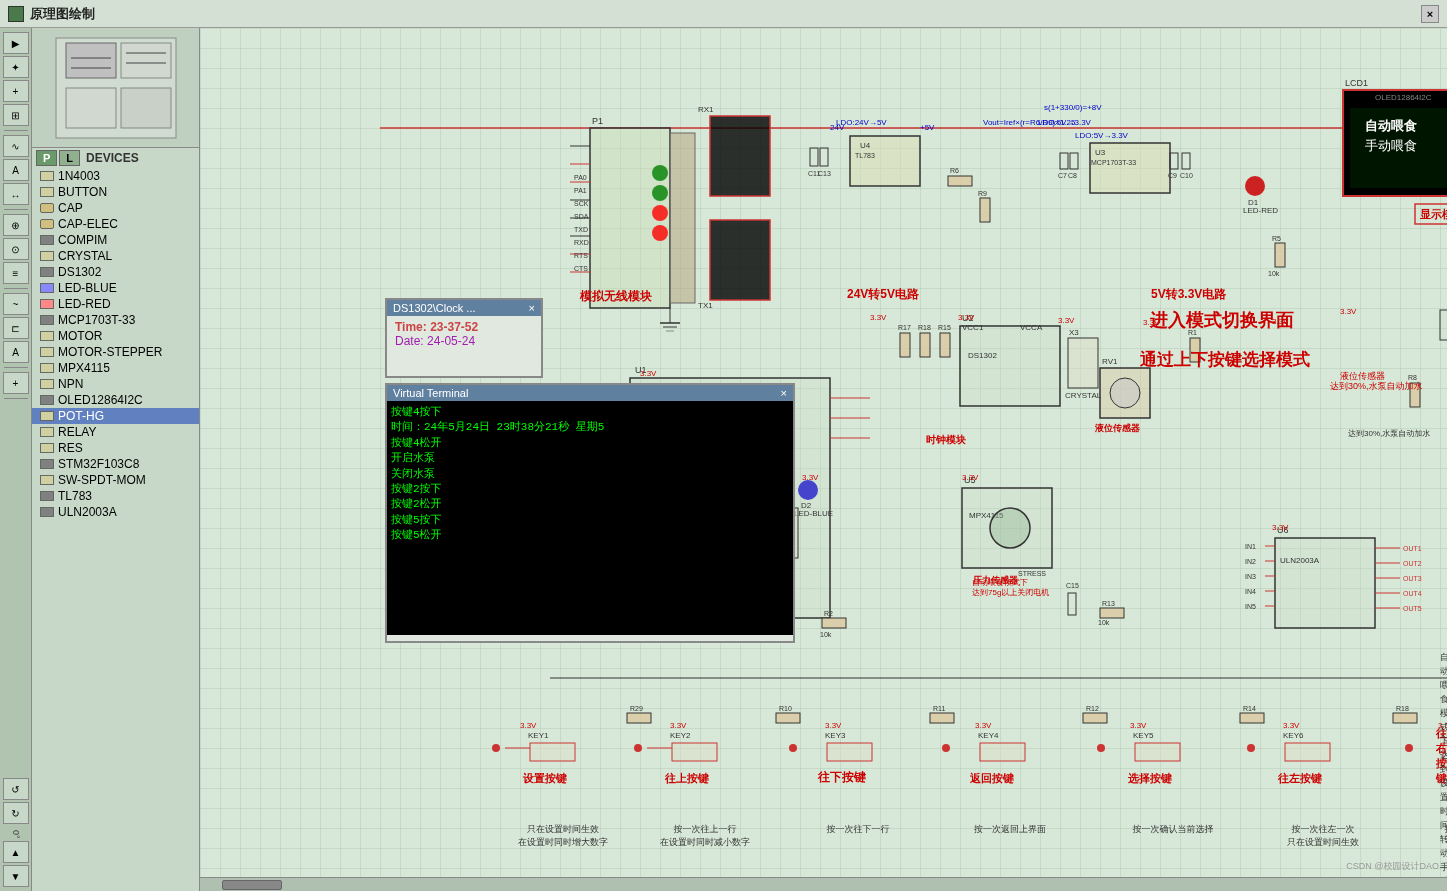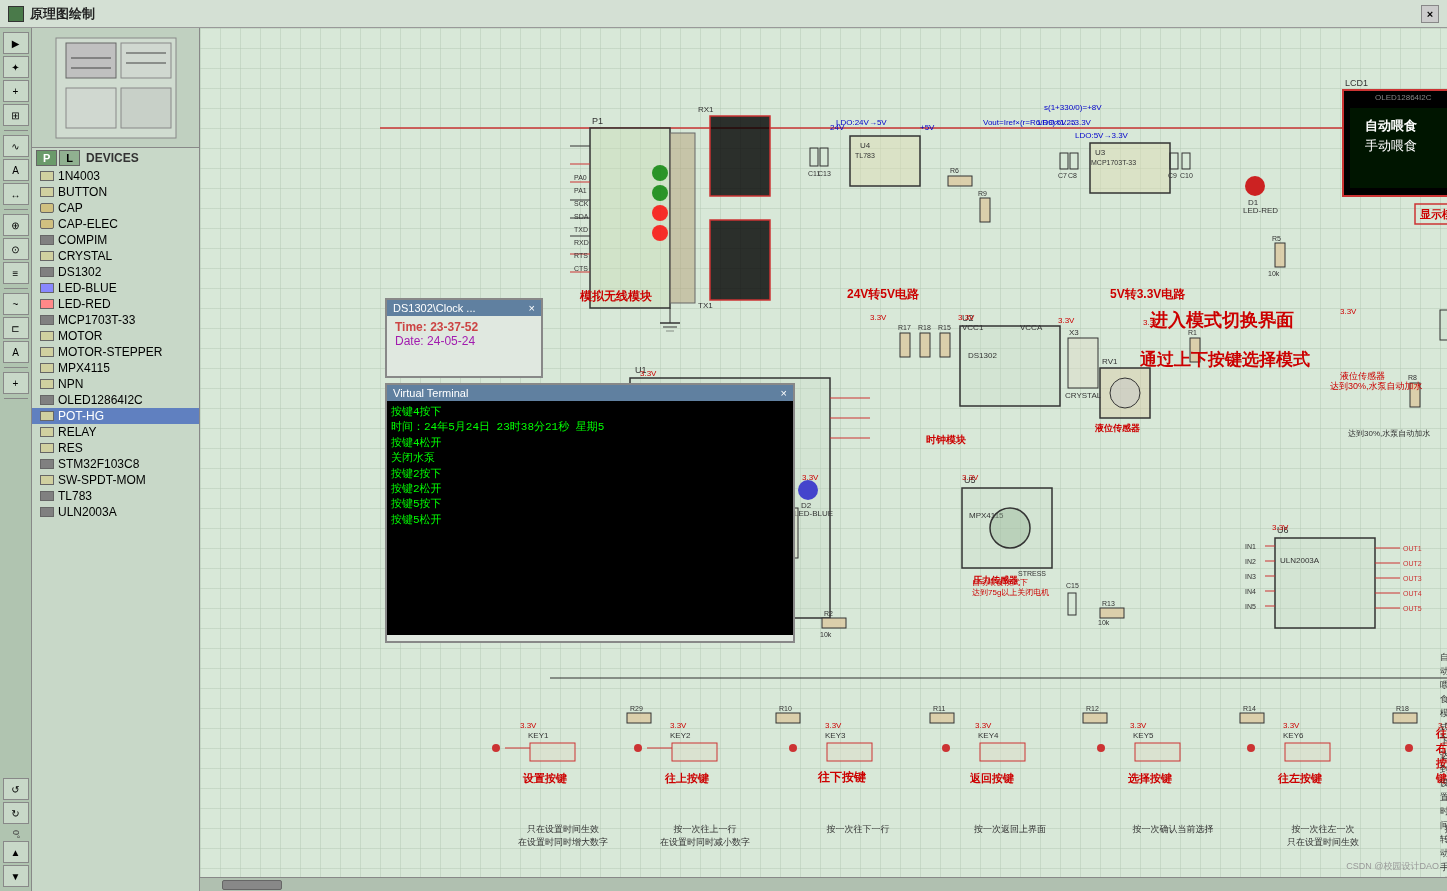--- a/index.html
+++ b/index.html
@@ -552,21 +552,21 @@
 
         <text x="1148" y="408" font-size="8" fill="#333">达到30%,水泵自动加水</text>
 
         <text x="818" y="548" font-size="7" fill="#333">STRESS</text>
         <text x="772" y="557" font-size="8" fill="#cc0000">自动喂食模式下</text>
         <text x="772" y="567" font-size="8" fill="#cc0000">达到75g以上关闭电机</text>
       </svg>
 
       <div class="module-label" style="top:260px; left:380px;">模拟无线模块</div>
       <div class="module-label" style="top:258px; left:647px;">24V转5V电路</div>
-      <div class="module-label" style="top:258px; left:910px;text-align:right;">5V转3.3V电路</div>
+      <div class="module-label" style="top:258px; left:951px;text-align:right;">5V转3.3V电路</div>
 
       <div class="big-annotation" style="top:280px; left:950px; font-size:18px;">进入模式切换界面</div>
       <div class="big-annotation" style="top:320px; left:940px; font-size:17px;">通过上下按键选择模式</div>
 
       <div class="float-window clock-window">
         <div class="float-title">
           <span>DS1302\Clock ...</span>
           <span class="float-close">×</span>
         </div>
         <div class="clock-content">
@@ -583,20 +583,21 @@
 
       <div class="float-window terminal-window">
         <div class="float-title">
           <span>Virtual Terminal</span>
           <span class="float-close">×</span>
         </div>
         <div class="terminal-content">
           <div class="terminal-line">按键4按下</div>
           <div class="terminal-line">时间：24年5月24日 23时38分21秒 星期5</div>
           <div class="terminal-line">按键4松开</div>
+          <div class="terminal-line">开启水泵</div>
           <div class="terminal-line">关闭水泵</div>
           <div class="terminal-line">按键2按下</div>
           <div class="terminal-line">按键2松开</div>
           <div class="terminal-line">按键5按下</div>
           <div class="terminal-line">按键5松开</div>
         </div>
       </div>
 
       <div style="position:absolute; bottom:105px; left:323px; font-size:11px; font-weight:bold; color:#cc0000;">设置按键</div>
       <div style="position:absolute; bottom:105px; left:465px; font-size:11px; font-weight:bold; color:#cc0000;">往上按键</div>

